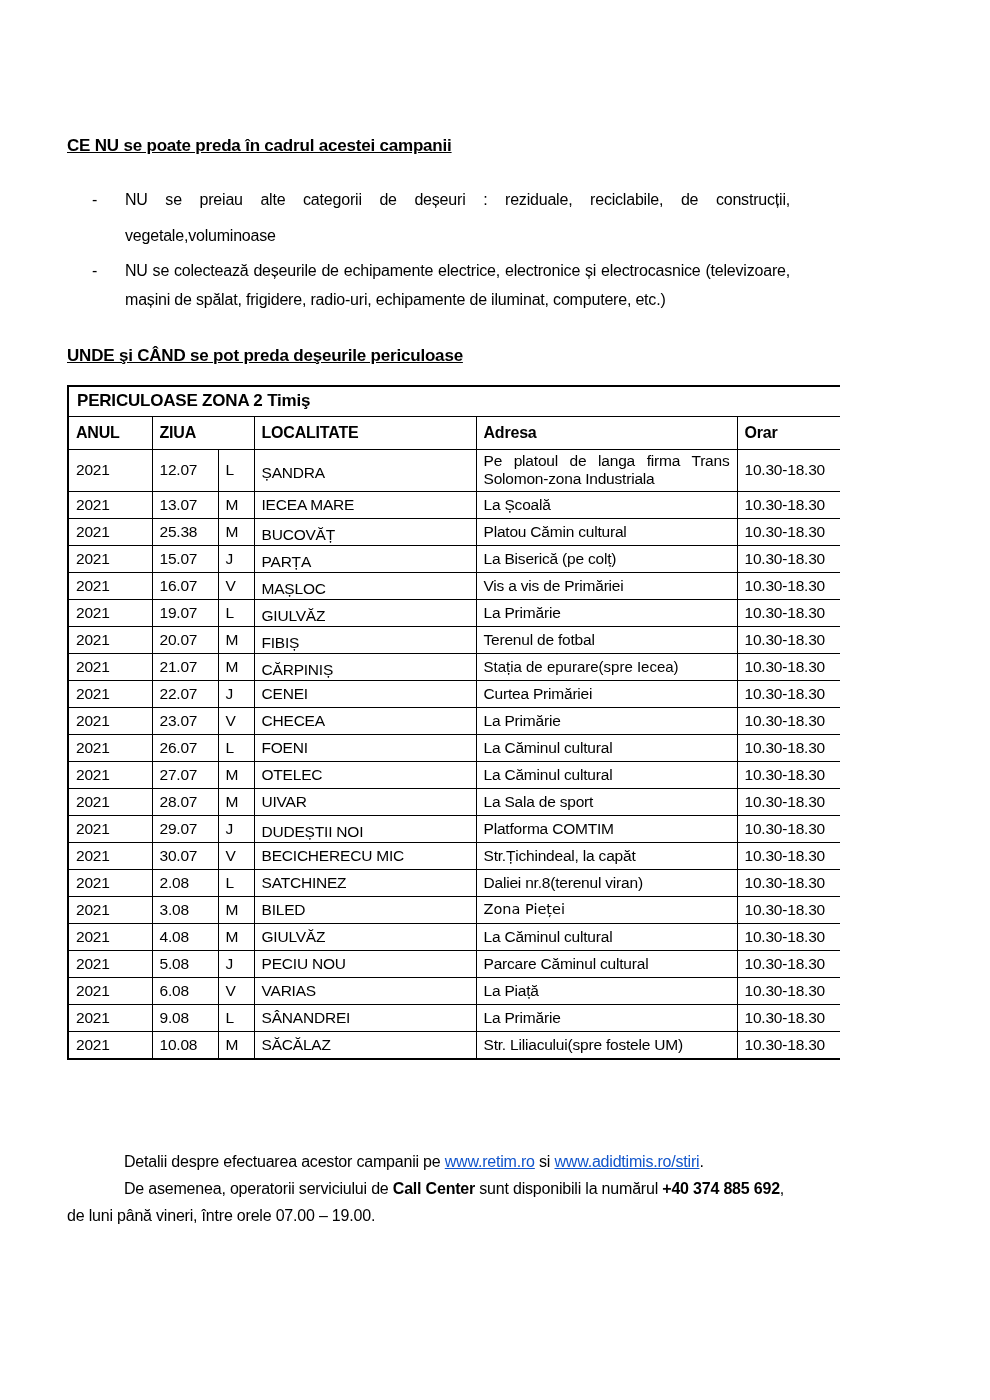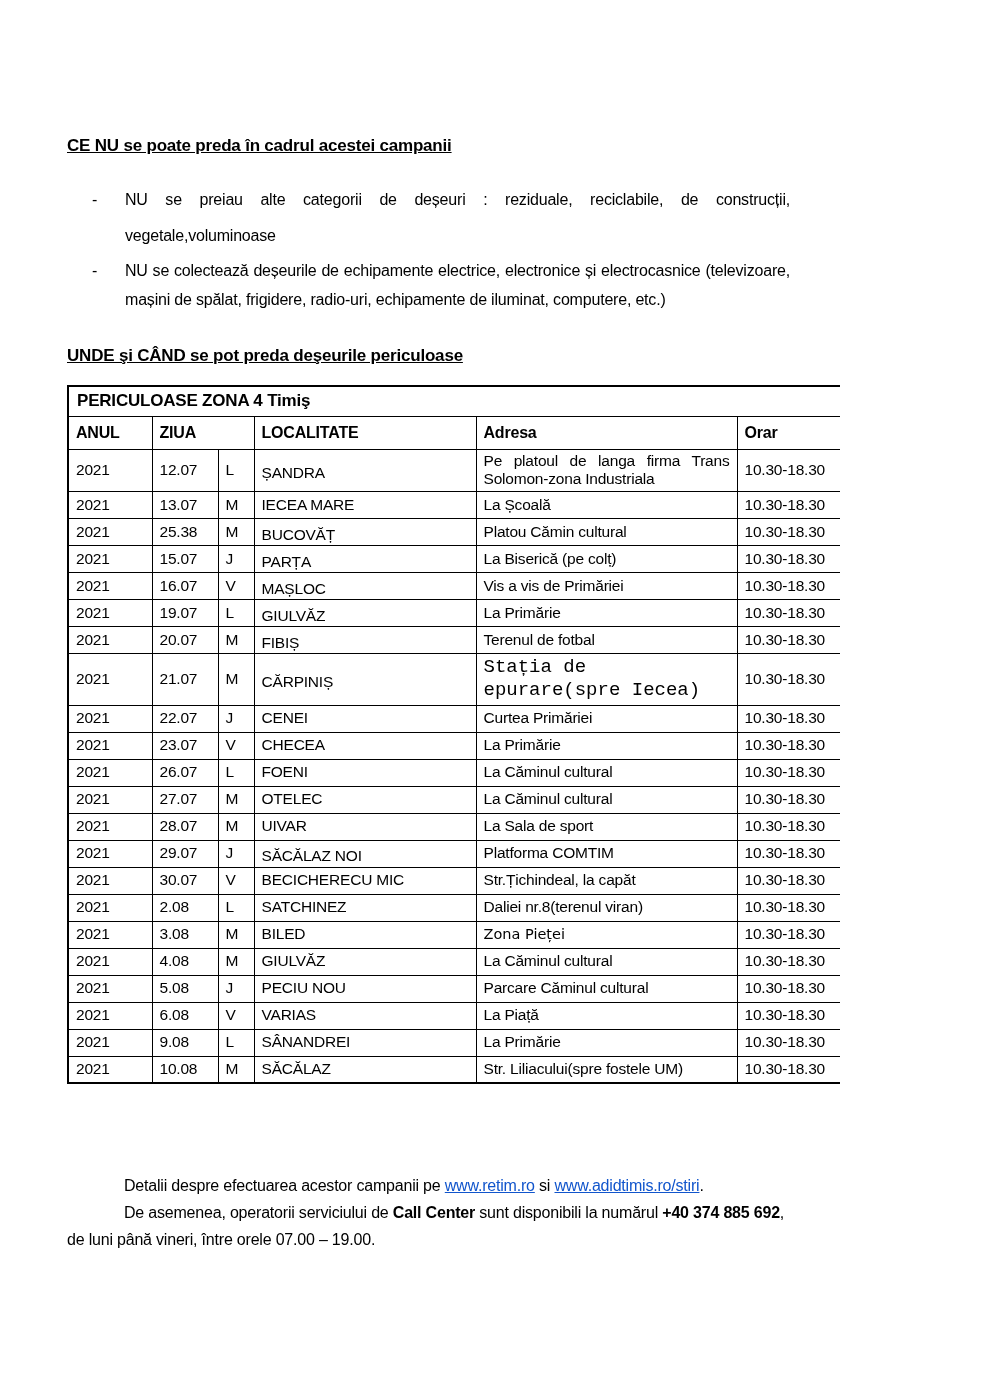--- a/index.html
+++ b/index.html
@@ -74,22 +74,22 @@
   }
   tbody.rows td {
     font-size: 15.5px;
     padding: 2px 7px;
     height: 27px;
     vertical-align: middle;
     line-height: 1.22;
   }
   tbody.rows td.locality-cell.low { position: relative; top: 3px; }
   tbody.rows td.address-cell.serif {
-    font-family: Liberation Mono, monospace;
-    font-size: 19px;
+    font-family: Liberation Sans, sans-serif;
+    font-size: 15px;
     letter-spacing: 0;
   }
   tbody.rows td.address-cell.alt {
     font-family: "DejaVu Sans", sans-serif;
     font-size: 14.5px;
     letter-spacing: 0;
   }
   tbody.rows tr:first-child td.address-cell { text-align: justify; }
 
   .footer { margin-top: 88px; font-size: 16px; line-height: 27px; }
@@ -124,21 +124,21 @@
     <colgroup>
       <col style="width:84px">
       <col style="width:66px">
       <col style="width:36px">
       <col style="width:222px">
       <col style="width:261px">
       <col style="width:135px">
     </colgroup>
     <thead>
       <tr class="title-row">
-        <td colspan="6">PERICULOASE ZONA 4 Timiş</td>
+        <td colspan="6">PERICULOASE ZONA 2 Timiş</td>
       </tr>
       <tr class="header-row">
         <th>ANUL</th>
         <th colspan="2">ZIUA</th>
         <th>LOCALITATE</th>
         <th>Adresa</th>
         <th>Orar</th>
       </tr>
     </thead>
     <tbody class="rows">
@@ -243,21 +243,21 @@
           <td class="date-cell">28.07</td>
           <td class="weekday-cell">M</td>
           <td class="locality-cell">UIVAR</td>
           <td class="address-cell">La Sala de sport</td>
           <td class="hours-cell">10.30-18.30</td>
         </tr>
         <tr>
           <td class="year-cell">2021</td>
           <td class="date-cell">29.07</td>
           <td class="weekday-cell">J</td>
-          <td class="locality-cell low">SĂCĂLAZ NOI</td>
+          <td class="locality-cell low">DUDEȘTII NOI</td>
           <td class="address-cell">Platforma COMTIM</td>
           <td class="hours-cell">10.30-18.30</td>
         </tr>
         <tr>
           <td class="year-cell">2021</td>
           <td class="date-cell">30.07</td>
           <td class="weekday-cell">V</td>
           <td class="locality-cell">BECICHERECU MIC</td>
           <td class="address-cell">Str.Țichindeal, la capăt</td>
           <td class="hours-cell">10.30-18.30</td>

